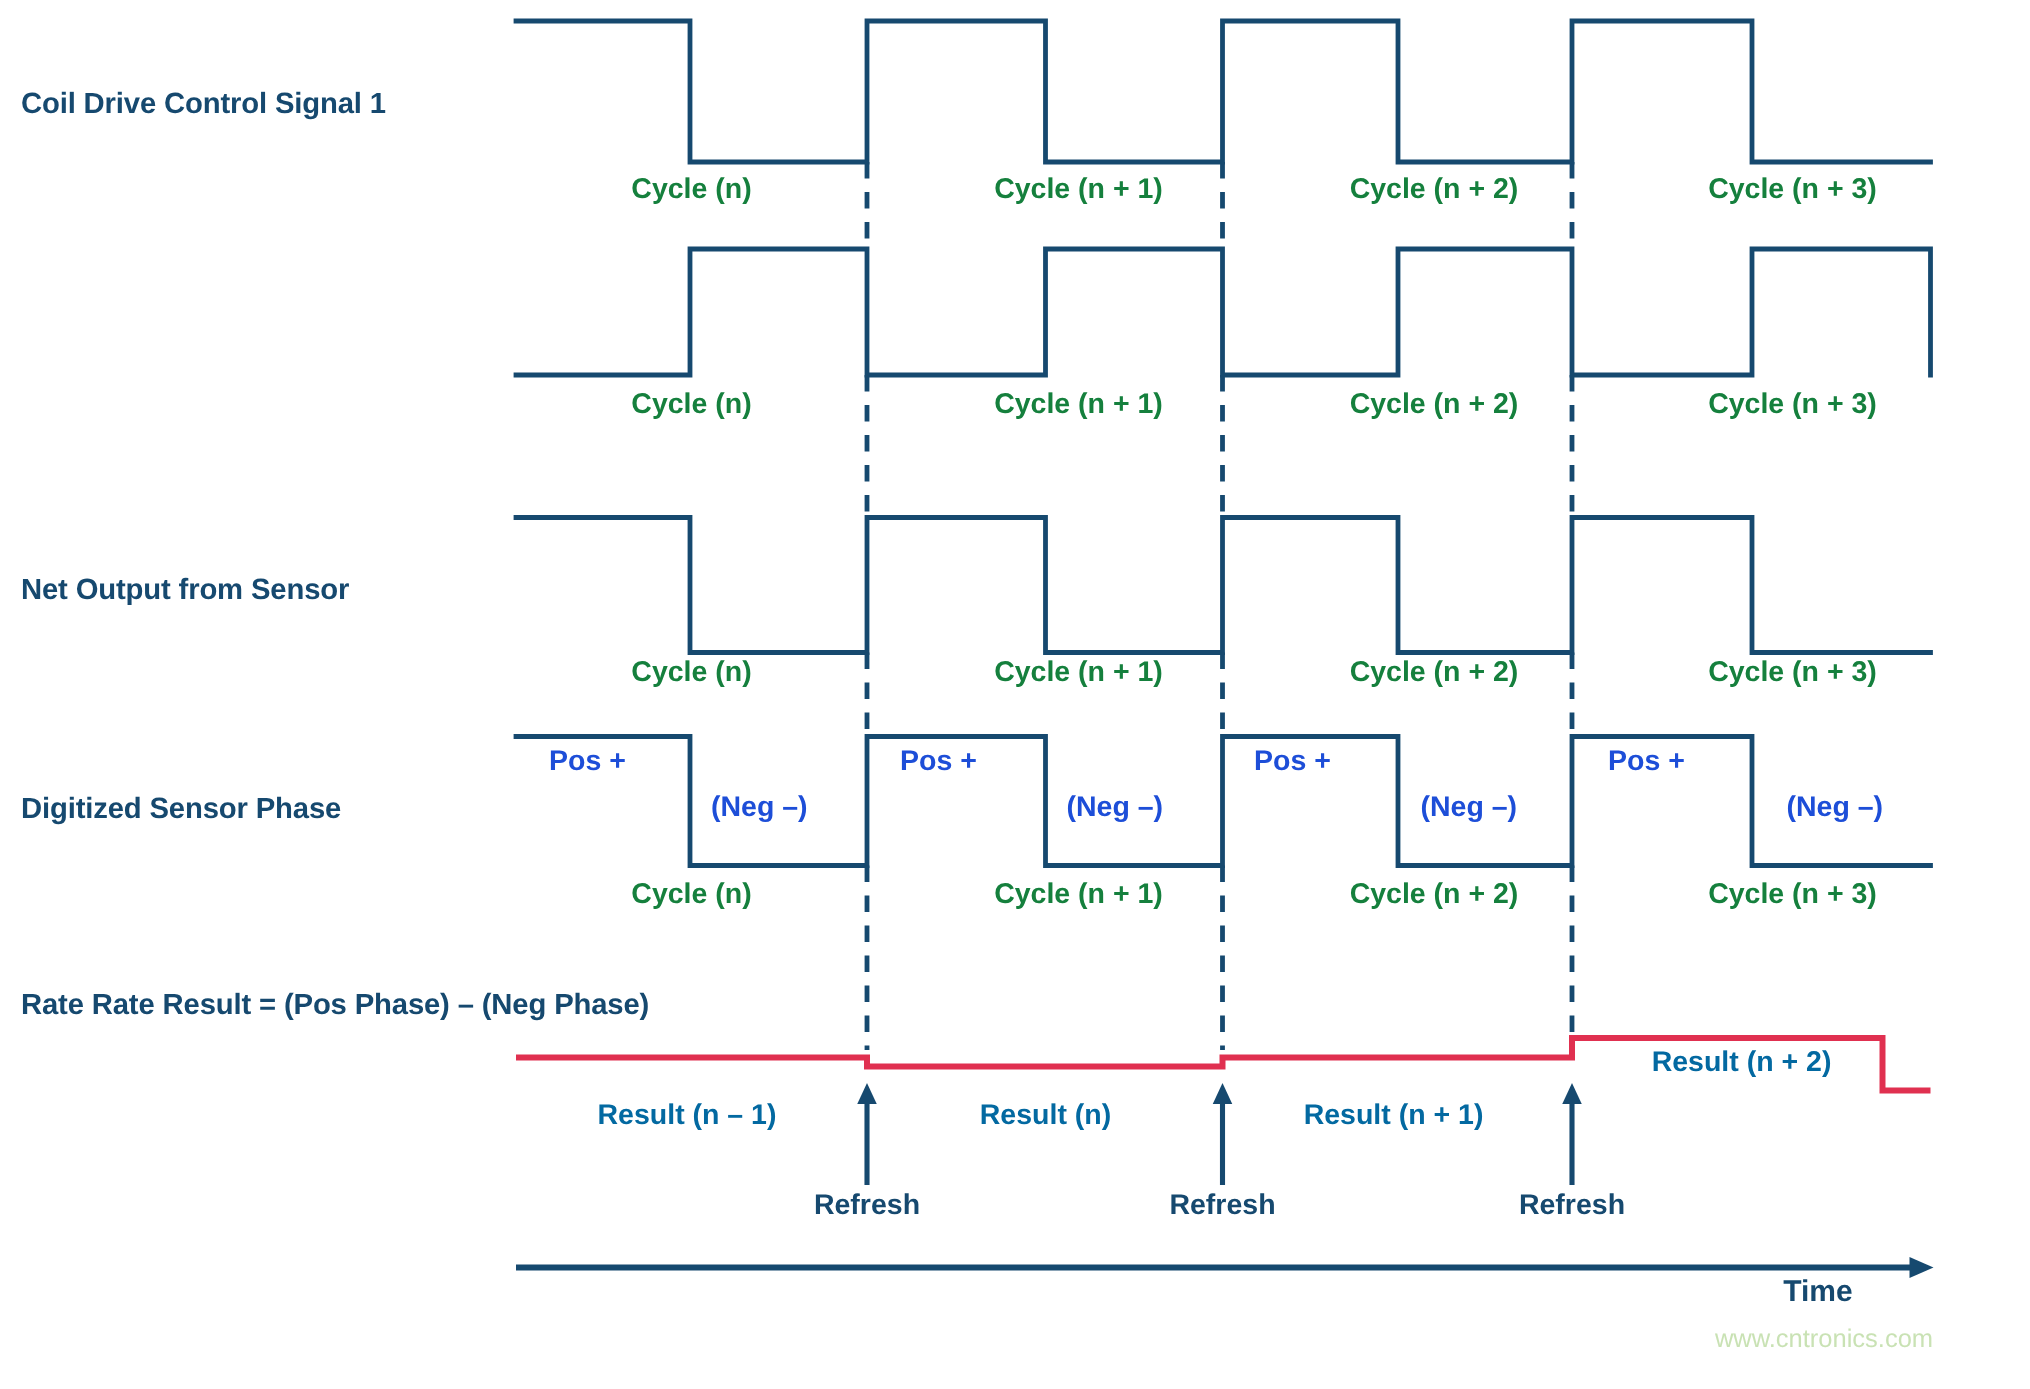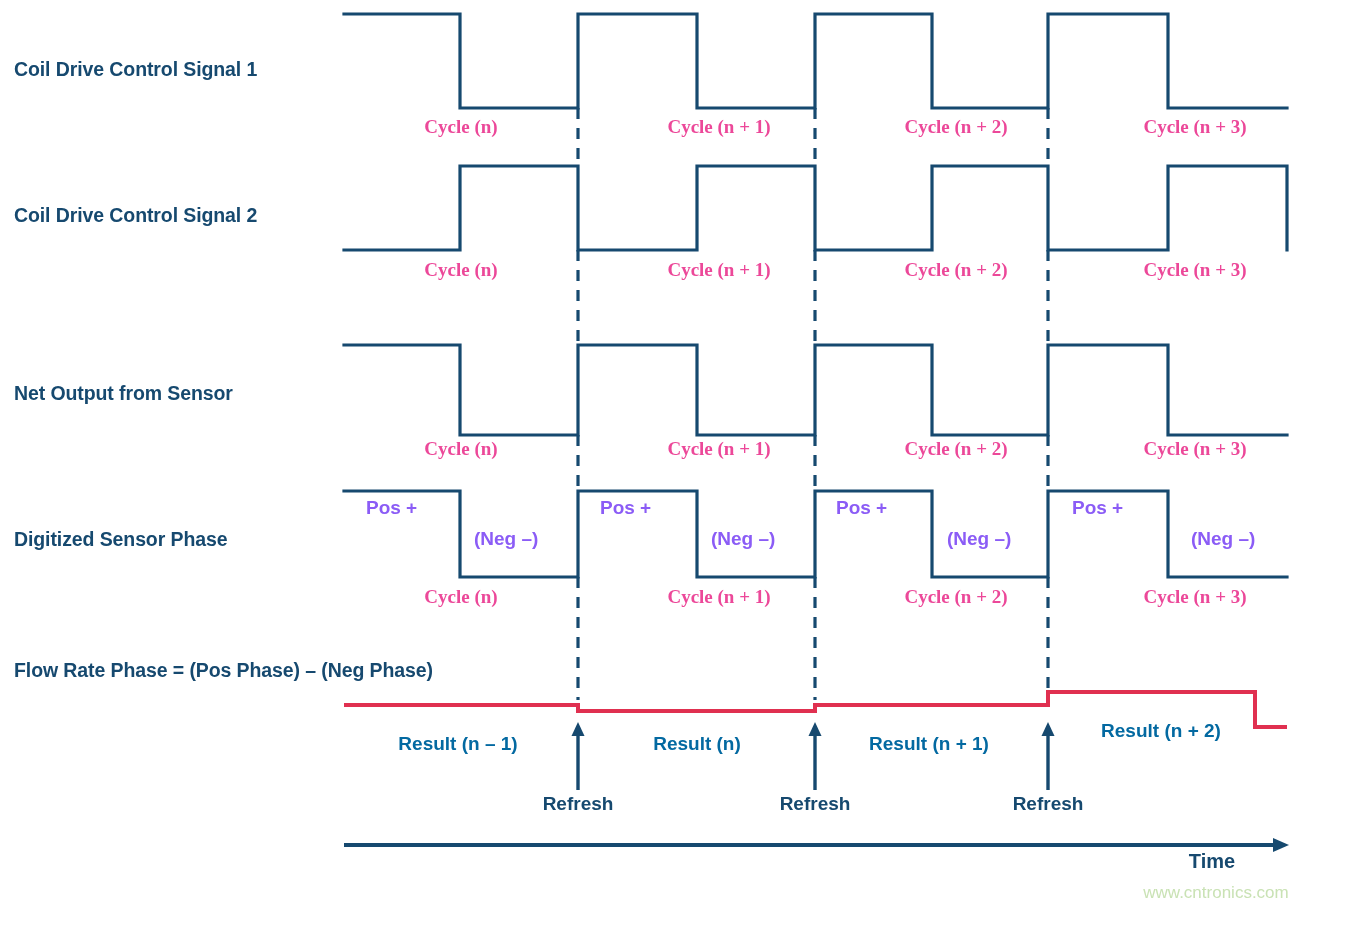--- a/index.html
+++ b/index.html
@@ -30,31 +30,30 @@
     font-size: 19.5px;
     font-weight: bold;
     color: #16496f;
     white-space: nowrap;
     letter-spacing: -0.1px;
   }
   .cycle-label {
     position: absolute;
     font-size: 19px;
     font-weight: bold;
-    color: #ec4899;
+    color: #15803d;
     white-space: nowrap;
     text-align: center;
     transform: translateX(-50%);
-    font-family: Liberation Serif, serif;
   }
   .inline-label {
     position: absolute;
     font-size: 19px;
     font-weight: bold;
-    color: #8b5cf6;
+    color: #1d4ed8;
     white-space: nowrap;
   }
   .result-label {
     position: absolute;
     font-size: 19px;
     font-weight: bold;
     color: #0369a1;
     white-space: nowrap;
     text-align: center;
     transform: translateX(-50%);
@@ -122,24 +121,23 @@
         <line x1="1048" y1="790" x2="1048" y2="734" stroke="#16496f" stroke-width="3.4"></line>
         <polygon points="1041.5,736 1054.5,736 1048,722" fill="#16496f"></polygon>
       </g>
     <g id="svg-axis">
         <line x1="344" y1="845" x2="1275" y2="845" stroke="#16496f" stroke-width="4"></line>
         <polygon points="1273,838 1273,852 1289,845" fill="#16496f"></polygon>
       </g>
   </svg>
 
   <div class="row-label" id="row-label-0" style="left: 14px; top: 58px;">Coil Drive Control Signal 1</div>
-  <div class="row-label" id="row-label-1" style="left: 14px; top: 204px;">Coil Drive Control Signal 2</div>
   <div class="row-label" id="row-label-2" style="left: 14px; top: 382px;">Net Output from Sensor</div>
   <div class="row-label" id="row-label-3" style="left: 14px; top: 528px;">Digitized Sensor Phase</div>
-  <div class="row-label" id="row-label-4" style="left: 14px; top: 659px;">Flow Rate Phase = (Pos Phase) – (Neg Phase)</div>
+  <div class="row-label" id="row-label-4" style="left: 14px; top: 659px;">Rate Rate Result = (Pos Phase) – (Neg Phase)</div>
 
   <div id="cycle-label-layer">
       <div class="cycle-label" style="left: 461px; top: 116px;">Cycle (n)</div>
       <div class="cycle-label" style="left: 719px; top: 116px;">Cycle (n + 1)</div>
       <div class="cycle-label" style="left: 956px; top: 116px;">Cycle (n + 2)</div>
       <div class="cycle-label" style="left: 1195px; top: 116px;">Cycle (n + 3)</div>
       <div class="cycle-label" style="left: 461px; top: 259px;">Cycle (n)</div>
       <div class="cycle-label" style="left: 719px; top: 259px;">Cycle (n + 1)</div>
       <div class="cycle-label" style="left: 956px; top: 259px;">Cycle (n + 2)</div>
       <div class="cycle-label" style="left: 1195px; top: 259px;">Cycle (n + 3)</div>
@@ -159,21 +157,21 @@
       <div class="inline-label" style="left: 1072px; top: 497px;">Pos +</div>
       <div class="inline-label" style="left: 474px; top: 528px;">(Neg –)</div>
       <div class="inline-label" style="left: 711px; top: 528px;">(Neg –)</div>
       <div class="inline-label" style="left: 947px; top: 528px;">(Neg –)</div>
       <div class="inline-label" style="left: 1191px; top: 528px;">(Neg –)</div>
     </div>
   <div id="result-label-layer">
       <div class="result-label" style="left: 458px; top: 733px;">Result (n – 1)</div>
       <div class="result-label" style="left: 697px; top: 733px;">Result (n)</div>
       <div class="result-label" style="left: 929px; top: 733px;">Result (n + 1)</div>
-      <div class="result-label" style="left: 1161px; top: 720px;">Result (n + 2)</div>
+      <div class="result-label" style="left: 1161px; top: 698px;">Result (n + 2)</div>
     </div>
   <div id="refresh-label-layer">
       <div class="refresh-label" style="left: 578px; top: 793px;">Refresh</div>
       <div class="refresh-label" style="left: 815px; top: 793px;">Refresh</div>
       <div class="refresh-label" style="left: 1048px; top: 793px;">Refresh</div>
     </div>
 
   <div class="axis-label" id="time-axis-label" style="left: 1212px; top: 850px;">Time</div>
 
   <div class="watermark" id="watermark" style="left: 1216px; top: 883px;">www.cntronics.com</div>

